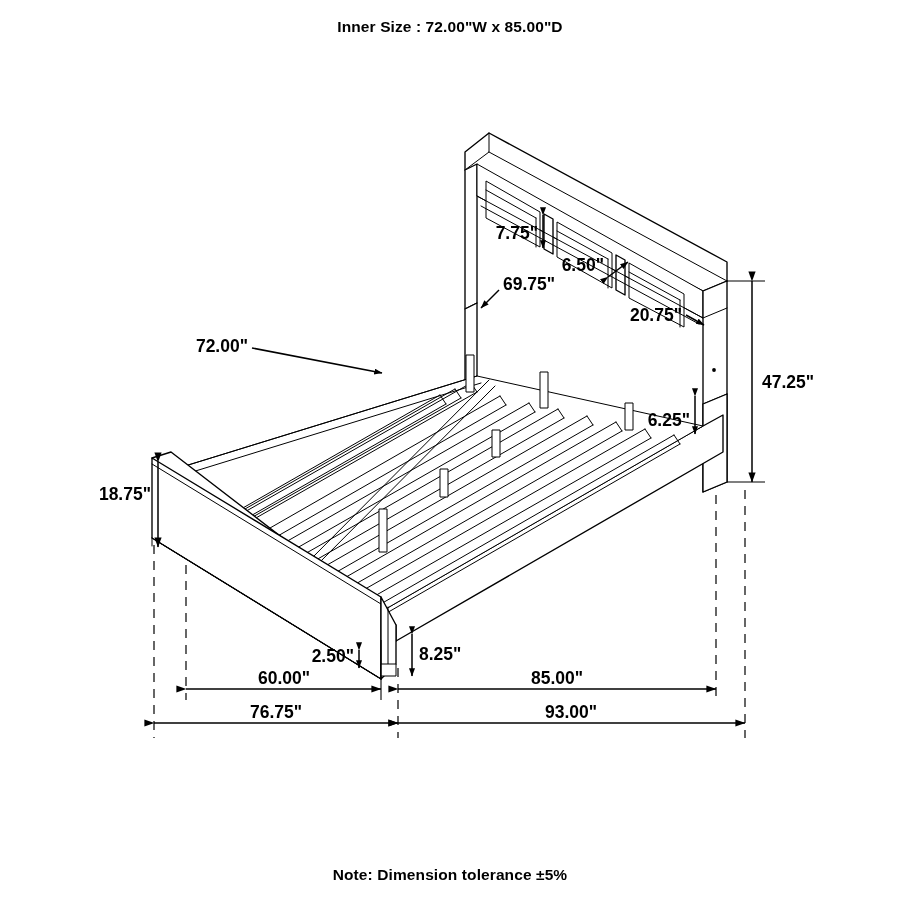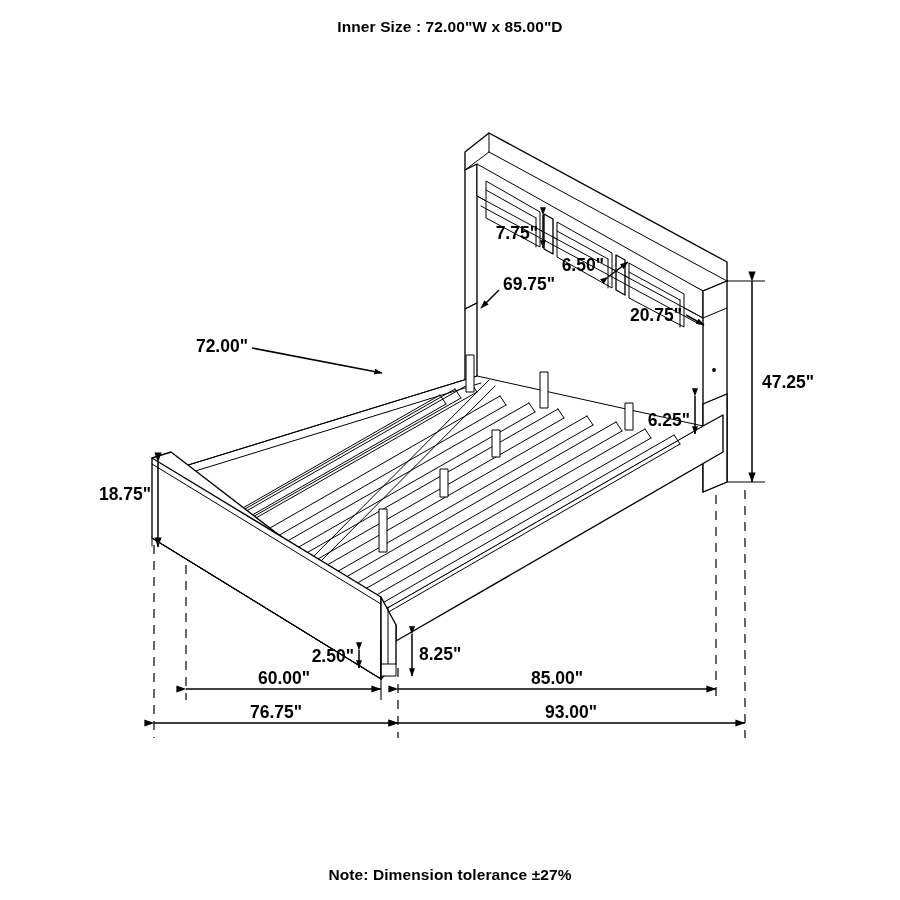--- a/index.html
+++ b/index.html
@@ -206,14 +206,14 @@
       <text class="dtxt" x="557" y="684" text-anchor="middle">85.00"</text>
 
       <path class="dim" marker-start="url(#ah)" marker-end="url(#ah)" d="M154,723 L398,723"></path>
       <text class="dtxt" x="276" y="718" text-anchor="middle">76.75"</text>
 
       <path class="dim" marker-start="url(#ah)" marker-end="url(#ah)" d="M398,723 L745,723"></path>
       <text class="dtxt" x="571" y="718" text-anchor="middle">93.00"</text>
     </g>
   </svg>
 
-  <div class="ftr-note">Note: Dimension tolerance ±27%</div>
+  <div class="ftr-note">Note: Dimension tolerance ±5%</div>
 </div>
 
 </body></html>

